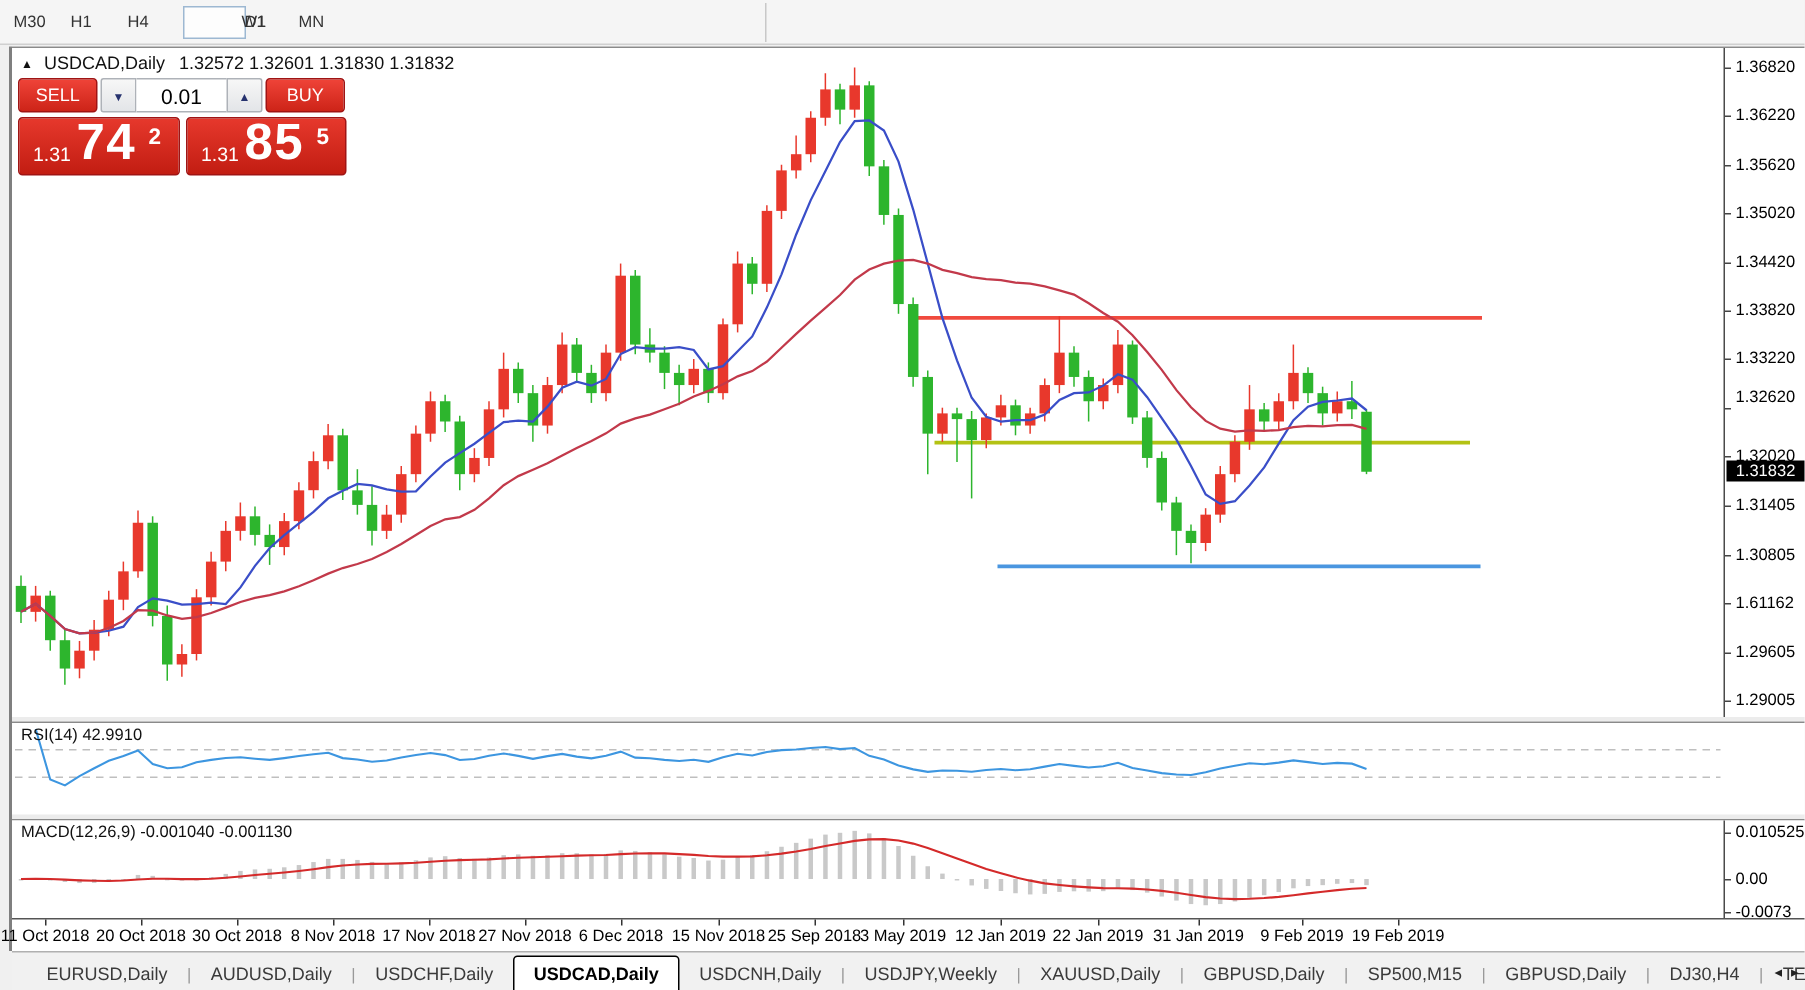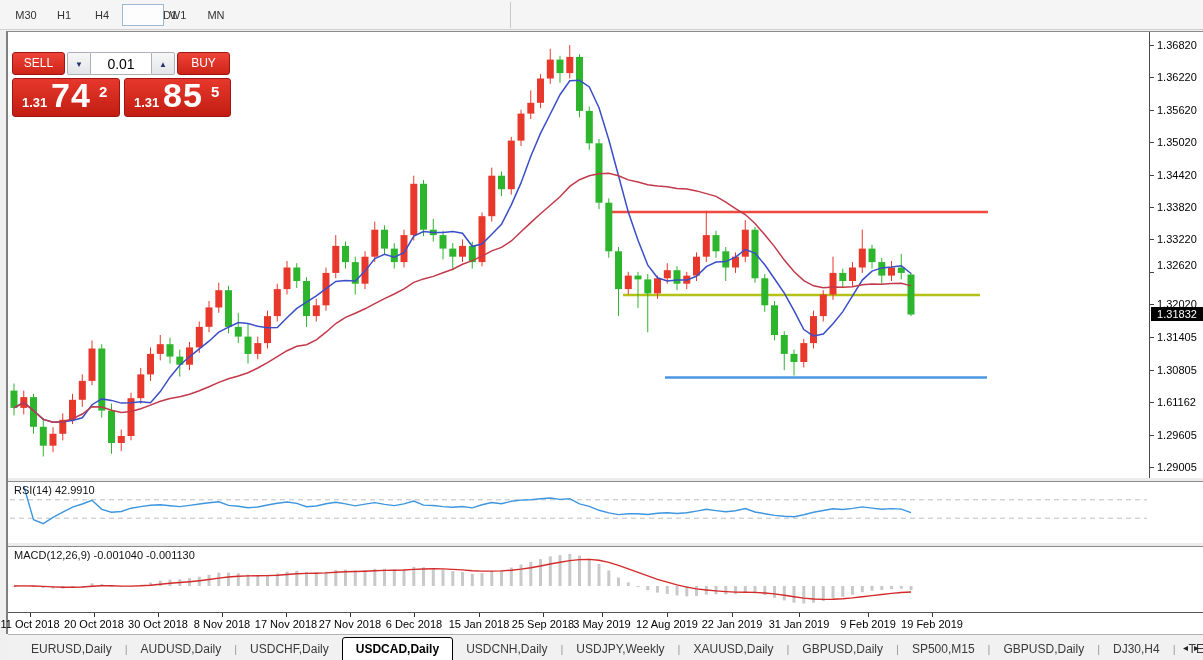--- a/index.html
+++ b/index.html
@@ -2,21 +2,21 @@
 <html><head>
 <meta charset="utf-8">
 <style>
   * { margin:0; padding:0; box-sizing:border-box; }
   html,body { width:1203px; height:660px; overflow:hidden; background:#f0f0f0;
     font-family:"Liberation Sans", sans-serif; }
   
   .toolbar { position:absolute; left:0; top:0; width:1203px; height:30px;
     background:#f5f5f5; border-bottom:1px solid #d0d0d0; }
   .tfbtn { position:absolute; top:4px; height:22px; width:36px; border:1px solid transparent;
-    background:transparent; font-size:11px; color:#333; text-align:center; line-height:20px; cursor:default; }
+    background:transparent; font-size:11px; color:#333; line-height:20px; cursor:default; }
   .tfbtn.active { border:1px solid #9db8d2; background:#fdfdfd; }
   .tbsep { position:absolute; top:2px; left:510px; width:1px; height:26px; background:#c8c8c8; }
   
   .window { position:absolute; left:6px; top:31px; width:1197px; height:603px; background:#fff;
     border-left:2px solid #7f7f7f; }
   .panel { position:absolute; left:0; width:1195px; background:#fff; border-top:1px solid #8a8a8a; }
   .plot { position:absolute; left:0; top:0; width:1141px; height:100%; overflow:hidden; background:#fff; }
   .axis { position:absolute; left:1141px; top:0; width:54px; height:100%; background:#fff;
     border-left:1px solid #4a4a4a; }
   .p-main { top:0; height:447px; }
@@ -40,21 +40,21 @@
     background:linear-gradient(#f7f7f7,#e3e5e8); font-size:8px; color:#26326e; text-align:center;
     line-height:23px; cursor:pointer; }
   .vol-down { left:55px; border-radius:2px 0 0 2px; }
   .vol-up { left:139px; border-radius:0 2px 2px 0; }
   .vol-field { position:absolute; left:79px; top:0; width:60px; height:23px; border:1px solid #aeb2b8;
     border-left:none; border-right:none; background:#fff; font-size:14px; color:#000;
     text-align:center; line-height:23px; }
   .bigbox { position:absolute; top:26px; width:108px; height:39px; border:1px solid #a01414;
     border-radius:3px; background:linear-gradient(#e6382c,#c21d12); color:#fff; }
   .bb-sell { left:0; } .bb-buy { left:112px; width:107px; }
-  .bb-small { position:absolute; left:9px; bottom:6px; font-size:13px; font-weight:bold; }
+  .bb-small { position:absolute; left:9px; bottom:6px; font-size:13px; font-weight:normal; }
   .bb-big { position:absolute; left:38px; bottom:1px; font-size:34px; font-weight:bold; letter-spacing:1px; }
   .bb-sup { position:absolute; left:86px; top:4px; font-size:15px; font-weight:bold; }
   
   .indlabel { position:absolute; left:6px; top:2px; font-size:11px; color:#111; z-index:4; }
   
   .dateaxis { position:absolute; left:0; top:581px; width:1195px; height:22px; background:#fff;
     border-top:1px solid #555; }
   .datelabel { position:absolute; top:5px; width:70px; margin-left:-35px; text-align:center;
     font-size:11px; color:#000; white-space:nowrap; }
   .datetick { position:absolute; top:0; width:1px; height:4px; background:#333; }
@@ -279,20 +279,25 @@
             <line x1="883.5" y1="229.0" x2="883.5" y2="249.0" stroke="#e8382c" stroke-width="1"></line>
             <rect x="880.0" y="235.5" width="7" height="8.1" fill="#e8382c"></rect>
             <line x1="893.25" y1="222.0" x2="893.25" y2="247.4" stroke="#2db52d" stroke-width="1"></line>
             <rect x="889.8" y="235.5" width="7" height="5.4" fill="#2db52d"></rect>
             <line x1="903" y1="240.9" x2="903" y2="284.1" stroke="#2db52d" stroke-width="1"></line>
             <rect x="899.5" y="242.5" width="7" height="40.0" fill="#2db52d"></rect>
           </g>
           <polyline points="6.0,375.9 15.8,370.5 25.5,378.6 35.3,387.4 45.0,390.2 54.8,389.8 64.5,388.5 74.3,385.8 84.0,372.7 93.8,366.9 103.5,368.4 113.3,371.1 123.0,370.8 132.8,369.8 142.5,370.7 152.3,359.6 162.0,345.2 171.8,333.3 181.5,324.8 191.3,316.9 201.0,309.2 210.8,300.2 220.5,295.2 230.3,290.6 240.0,291.6 249.8,294.3 259.5,295.8 269.3,295.6 279.0,285.7 288.8,276.4 298.5,270.1 308.3,263.8 318.0,256.6 327.8,249.4 337.5,248.5 347.3,249.0 357.0,239.1 366.8,226.5 376.5,222.4 386.3,225.1 396.0,220.6 405.8,204.0 415.5,199.5 425.3,200.4 435.0,200.4 444.8,199.5 454.5,201.3 464.3,214.3 474.0,212.1 483.8,202.2 493.5,192.3 503.3,172.9 513.0,150.9 522.8,124.3 532.5,101.4 542.3,82.0 552.0,62.7 561.8,48.7 571.5,48.3 581.3,55.0 591.0,75.7 600.8,107.7 610.5,143.7 620.3,180.1 630.0,208.2 639.8,233.2 649.5,245.8 659.3,249.0 669.0,248.1 678.8,248.1 688.5,244.3 698.3,234.6 708.0,230.1 717.8,229.6 727.5,225.1 737.3,217.5 747.0,221.1 756.8,232.8 766.5,246.7 776.3,261.1 786.0,278.7 795.8,297.6 805.5,303.9 815.3,302.1 825.0,291.7 834.8,279.6 844.5,263.8 854.3,248.1 864.0,239.1 873.8,235.9 883.5,235.0 893.3,233.7 903.0,241.5" fill="none" stroke="#3a4ec8" stroke-width="1.5"></polyline>
           <polyline points="6.0,375.9 15.8,370.5 25.5,378.6 35.3,387.4 45.0,390.2 54.8,389.8 64.5,386.7 74.3,382.0 84.0,374.7 93.8,375.1 103.5,378.3 113.3,380.5 123.0,379.4 132.8,376.7 142.5,373.1 152.3,369.3 162.0,366.6 171.8,364.8 181.5,362.2 191.3,358.8 201.0,354.8 210.8,350.4 220.5,346.7 230.3,344.0 240.0,340.7 249.8,336.0 259.5,330.7 269.3,324.7 279.0,318.7 288.8,314.2 298.5,312.7 308.3,307.9 318.0,300.2 327.8,291.5 337.5,285.4 347.3,281.2 357.0,276.8 366.8,271.6 376.5,266.7 386.3,262.0 396.0,256.9 405.8,250.4 415.5,246.9 425.3,244.4 435.0,240.8 444.8,237.2 454.5,232.3 464.3,228.6 474.0,224.1 483.8,218.9 493.5,215.4 503.3,209.0 513.0,199.8 522.8,190.6 532.5,181.7 542.3,173.3 552.0,164.7 561.8,154.4 571.5,147.7 581.3,143.8 591.0,141.7 600.8,141.2 610.5,143.7 620.3,147.9 630.0,150.1 639.8,152.8 649.5,154.1 659.3,154.7 669.0,156.4 678.8,157.1 688.5,158.9 698.3,161.6 708.0,164.4 717.8,170.2 727.5,176.7 737.3,182.5 747.0,191.5 756.8,202.7 766.5,214.6 776.3,228.1 786.0,239.5 795.8,248.6 805.5,253.8 815.3,255.7 825.0,255.0 834.8,255.2 844.5,254.7 854.3,252.7 864.0,251.9 873.8,252.2 883.5,251.4 893.3,251.3 903.0,253.9" fill="none" stroke="#c2394a" stroke-width="1.5"></polyline>
         </svg>
+      <div class="chartheader">
+        <span class="arr">▲</span>
+        <span>USDCAD,Daily</span>
+        <span style="margin-left:6px;">1.32572 1.32601 1.31830 1.31832</span>
+      </div>
       <div class="tradewidget">
         <div class="btn-sell">SELL</div>
         <div class="vol-btn vol-down">
           <span>▼</span>
         </div>
         <div class="vol-field">0.01</div>
         <div class="vol-btn vol-up">
           <span>▲</span>
         </div>
         <div class="btn-buy">BUY</div>
@@ -453,45 +458,53 @@
             <rect x="862.5" y="39.0" width="3" height="4.7" fill="#c9c9c9"></rect>
             <rect x="872.3" y="39.0" width="3" height="4.1" fill="#c9c9c9"></rect>
             <rect x="882.0" y="39.0" width="3" height="3.2" fill="#c9c9c9"></rect>
             <rect x="891.8" y="39.0" width="3" height="2.7" fill="#c9c9c9"></rect>
             <rect x="901.5" y="39.0" width="3" height="4.1" fill="#c9c9c9"></rect>
           </g>
           <polyline points="6.0,39.0 15.8,38.9 25.5,39.0 35.3,39.4 45.0,39.9 54.8,40.2 64.5,40.3 74.3,40.0 84.0,39.3 93.8,38.8 103.5,38.8 113.3,39.1 123.0,39.1 132.8,38.8 142.5,38.2 152.3,37.3 162.0,36.3 171.8,35.5 181.5,34.7 191.3,33.7 201.0,32.5 210.8,31.1 220.5,30.0 230.3,29.3 240.0,28.9 249.8,28.8 259.5,28.6 269.3,28.2 279.0,27.5 288.8,26.8 298.5,26.4 308.3,26.2 318.0,25.9 327.8,25.3 337.5,24.8 347.3,24.5 357.0,24.2 366.8,23.8 376.5,23.4 386.3,23.2 396.0,23.0 405.8,22.4 415.5,22.0 425.3,21.8 435.0,21.9 444.8,22.4 454.5,22.9 464.3,23.7 474.0,24.1 483.8,24.1 493.5,23.9 503.3,23.2 513.0,22.1 522.8,20.7 532.5,19.0 542.3,17.0 552.0,15.3 561.8,13.6 571.5,12.6 581.3,12.4 591.0,13.3 600.8,15.4 610.5,18.4 620.3,21.8 630.0,25.3 639.8,28.9 649.5,32.3 659.3,35.2 669.0,37.9 678.8,40.1 688.5,41.9 698.3,43.0 708.0,43.9 717.8,44.6 727.5,45.1 737.3,45.2 747.0,45.4 756.8,46.0 766.5,46.9 776.3,48.2 786.0,49.7 795.8,51.1 805.5,52.0 815.3,52.4 825.0,52.2 834.8,51.7 844.5,50.9 854.3,49.8 864.0,48.6 873.8,47.5 883.5,46.4 893.3,45.5 903.0,45.0" fill="none" stroke="#d42a2a" stroke-width="1.4"></polyline>
         </svg>
       <div class="indlabel">MACD(12,26,9) -0.001040 -0.001130</div>
     </div>
+    <div class="axis" id="macd-axis">
+        <div class="tickdash" style="top:8.0px"></div>
+        <div class="ticklabel" style="top:8.0px">0.010525</div>
+        <div class="tickdash" style="top:39.0px"></div>
+        <div class="ticklabel" style="top:39.0px">0.00</div>
+        <div class="tickdash" style="top:60.5px"></div>
+        <div class="ticklabel" style="top:60.5px">-0.0073</div>
+      </div>
   </div>
 
   <div class="dateaxis" id="dateaxis">
       <div class="datetick" style="left:22px"></div>
       <div class="datelabel" style="left:22px">11 Oct 2018</div>
       <div class="datetick" style="left:86px"></div>
       <div class="datelabel" style="left:86px">20 Oct 2018</div>
       <div class="datetick" style="left:150px"></div>
       <div class="datelabel" style="left:150px">30 Oct 2018</div>
       <div class="datetick" style="left:214px"></div>
       <div class="datelabel" style="left:214px">8 Nov 2018</div>
       <div class="datetick" style="left:278px"></div>
       <div class="datelabel" style="left:278px">17 Nov 2018</div>
       <div class="datetick" style="left:342px"></div>
       <div class="datelabel" style="left:342px">27 Nov 2018</div>
       <div class="datetick" style="left:406px"></div>
       <div class="datelabel" style="left:406px">6 Dec 2018</div>
       <div class="datetick" style="left:471px"></div>
-      <div class="datelabel" style="left:471px">15 Jan 2018</div>
+      <div class="datelabel" style="left:471px">15 Nov 2018</div>
       <div class="datetick" style="left:535px"></div>
       <div class="datelabel" style="left:535px">25 Sep 2018</div>
       <div class="datetick" style="left:594px"></div>
       <div class="datelabel" style="left:594px">3 May 2019</div>
       <div class="datetick" style="left:659px"></div>
-      <div class="datelabel" style="left:659px">12 Aug 2019</div>
+      <div class="datelabel" style="left:659px">12 Jan 2019</div>
       <div class="datetick" style="left:724px"></div>
       <div class="datelabel" style="left:724px">22 Jan 2019</div>
       <div class="datetick" style="left:791px"></div>
       <div class="datelabel" style="left:791px">31 Jan 2019</div>
       <div class="datetick" style="left:860px"></div>
       <div class="datelabel" style="left:860px">9 Feb 2019</div>
       <div class="datetick" style="left:924px"></div>
       <div class="datelabel" style="left:924px">19 Feb 2019</div>
     </div>
 

